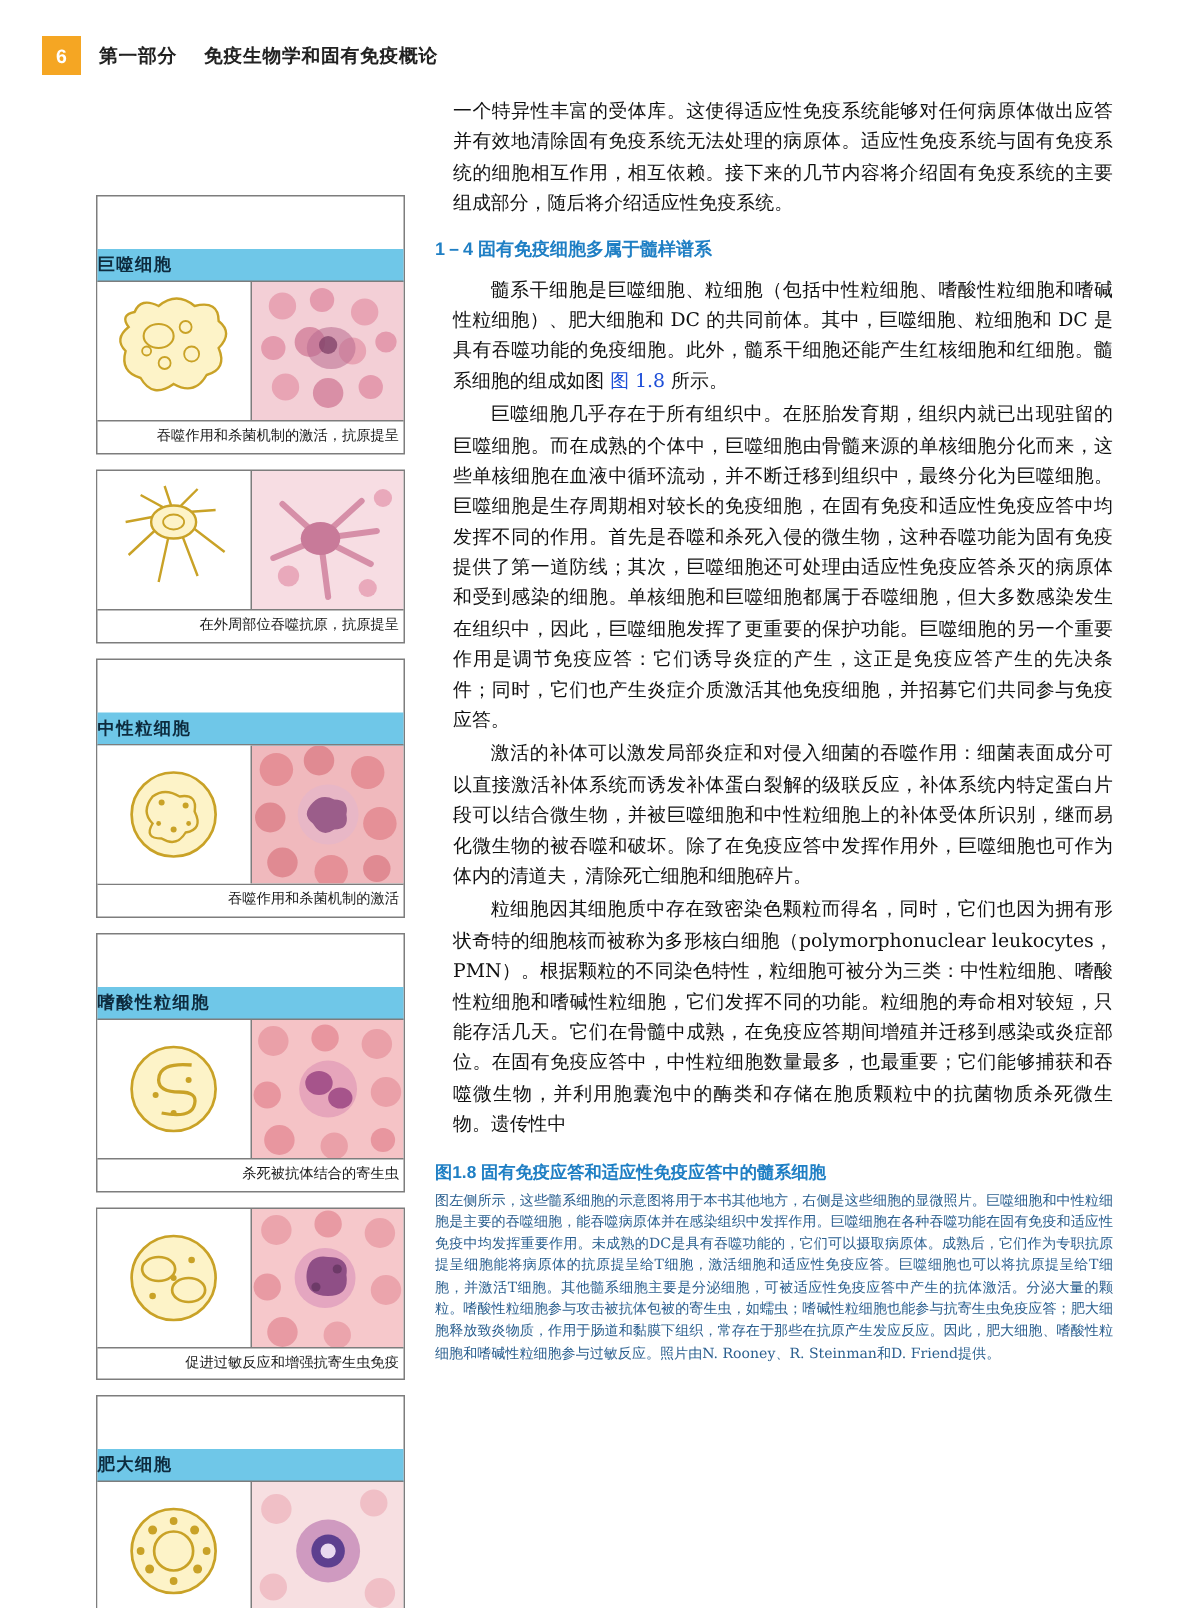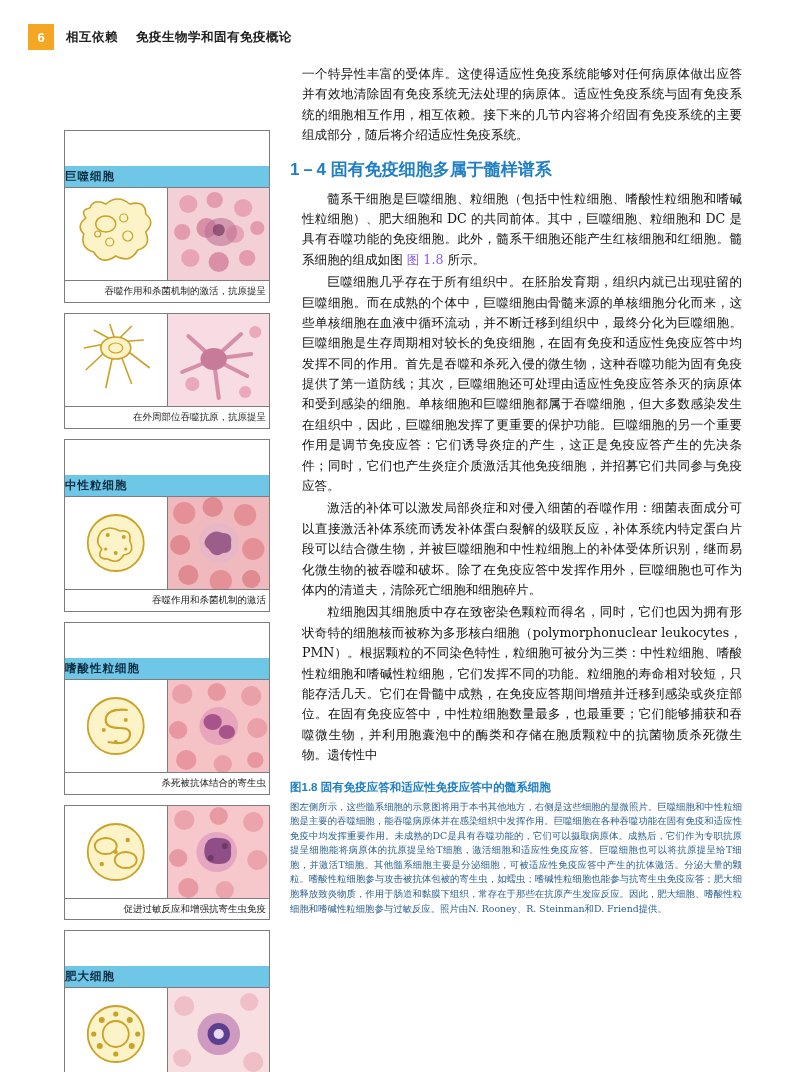--- a/index.html
+++ b/index.html
@@ -120,27 +120,27 @@
     text-align: justify;
     text-justify: inter-ideograph;
     margin: 0 0 2px 12px;
     color: #111111;
   }
   .body-p.indent {
     text-indent: 2em;
   }
   .section-head {
     color: #1f7fc4;
-    font-size: 17px;
+    font-size: 12px;
     font-weight: bold;
     margin: 12px 0 8px 0;
     font-family: "Liberation Sans", sans-serif;
   }
   .fig-ref {
-    color: #8b5cf6;
+    color: #1d4ed8;
   }
 
   
   .fig-caption {
     margin-top: 14px;
   }
   .fig-caption-title {
     color: #1f7fc4;
     font-size: 11.5px;
     font-weight: bold;
@@ -155,21 +155,21 @@
   }
 </style>
 </head>
 <body>
 
 <div class="page">
 
   <div class="header">
     <div class="page-number-box">6</div>
     <div class="header-title">
-      <span class="header-part">相互依赖</span><span>免疫生物学和固有免疫概论</span>
+      <span class="header-part">第一部分</span><span>免疫生物学和固有免疫概论</span>
     </div>
   </div>
 
   <div class="figure-column">
 
     <div class="cell-panel">
       <div class="cell-title">巨噬细胞</div>
       <div class="cell-images">
         <div class="cell-draw">
           <svg viewBox="0 0 100 92" preserveAspectRatio="xMidYMid meet">

